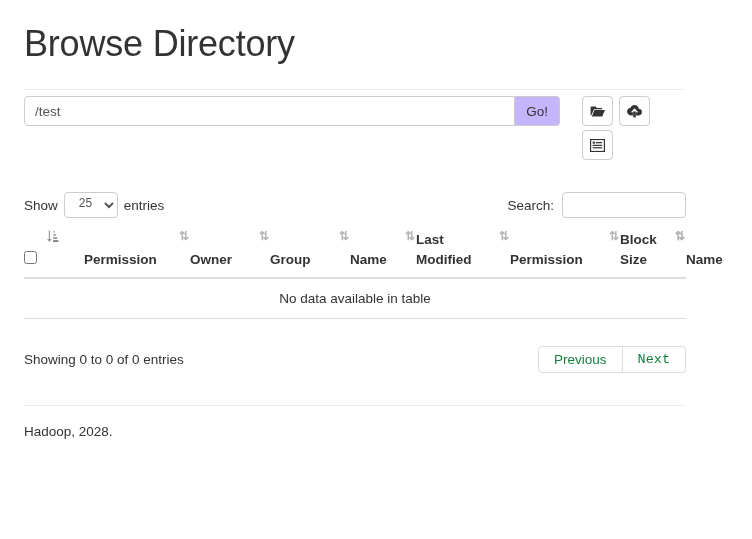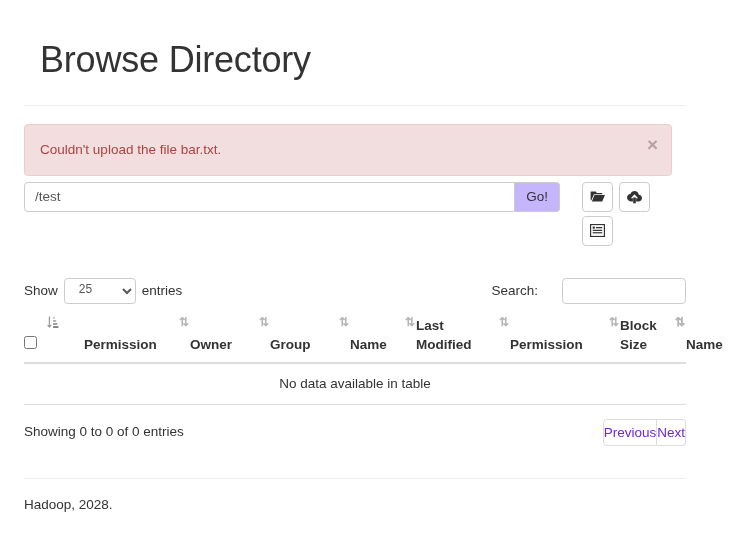--- a/index.html
+++ b/index.html
@@ -18,21 +18,21 @@
   }
   .container {
     width: 752px;
     padding-left: 24px;
     padding-right: 24px;
     box-sizing: border-box;
   }
   .page-title {
     font-size: 36px;
     font-weight: normal;
-    margin: 16px;
+    margin: 0;
     padding-top: 18px;
     color: #333333;
     letter-spacing: -0.2px;
   }
   .title-rule {
     border: 0;
     border-top: 1px solid #eeeeee;
     margin: 20px 0 0 0;
     width: 662px;
   }
@@ -150,28 +150,27 @@
   .dt-length select {
     margin: 0 6px;
     height: 26px;
     border: 1px solid #cccccc;
     border-radius: 4px;
     background: #ffffff;
     font-size: 12px;
     color: #555;
     padding: 2px 4px 10px 10px;
     font-family: "Liberation Sans", sans-serif;
-    width: 72px;
+    width: 54px;
   }
   .dt-filter {
     font-size: 13.5px;
     color: #333;
     display: flex;
     align-items: center;
-    gap: 16px;
   }
   .dt-filter input {
     margin-left: 8px;
     width: 124px;
     height: 26px;
     box-sizing: border-box;
     border: 1px solid #cccccc;
     border-radius: 4px;
     padding: 3px 8px;
     font-size: 13px;
@@ -237,40 +236,40 @@
     font-size: 13.5px;
     color: #333;
     vertical-align: top;
   }
 
   .dt-bottom {
     display: flex;
     justify-content: space-between;
     align-items: center;
     width: 662px;
-    margin-top: 14px;
+    margin-top: 27px;
   }
   .dt-info {
     font-size: 13.5px;
     color: #333333;
   }
   .dt-paginate {
     display: flex;
   }
   .page-btn {
     border: 1px solid #dddddd;
     background: #ffffff;
-    color: #6d28d9;
-    font-size: 13.5px;
-    padding: 5px 0;
+    color: #15803d;
+    font-size: 13.5px;
+    padding: 5px 15px;
     cursor: default;
     font-family: "Liberation Sans", sans-serif;
   }
   .page-btn.prev { border-radius: 4px 0 0 4px; }
-  .page-btn.next { border-radius: 0 4px 4px 0; border-left: 0; }
+  .page-btn.next { border-radius: 0 4px 4px 0; border-left: 0; font-family: Liberation Mono, monospace; }
 
   .footer-rule {
     border: 0;
     border-top: 1px solid #eeeeee;
     margin: 32px 0 0 0;
     width: 662px;
   }
   .footer-text {
     font-size: 13.5px;
     color: #333333;
@@ -278,24 +277,20 @@
   }
 </style>
 </head>
 <body>
 
 <div class="container">
 
   <h1 class="page-title">Browse Directory</h1>
   <hr class="title-rule">
 
-  <div class="alert">
-    <span class="alert-text">Couldn't upload the file bar.txt.</span>
-    <button class="alert-close">×</button>
-  </div>
 
   <div class="path-row">
     <div class="input-group">
       <input class="form-control" type="text" value="/test" style="">
       <button class="btn-go">Go!</button>
     </div>
 
     <div class="icon-btn-group">
       <button class="btn-icon">
         <span>

